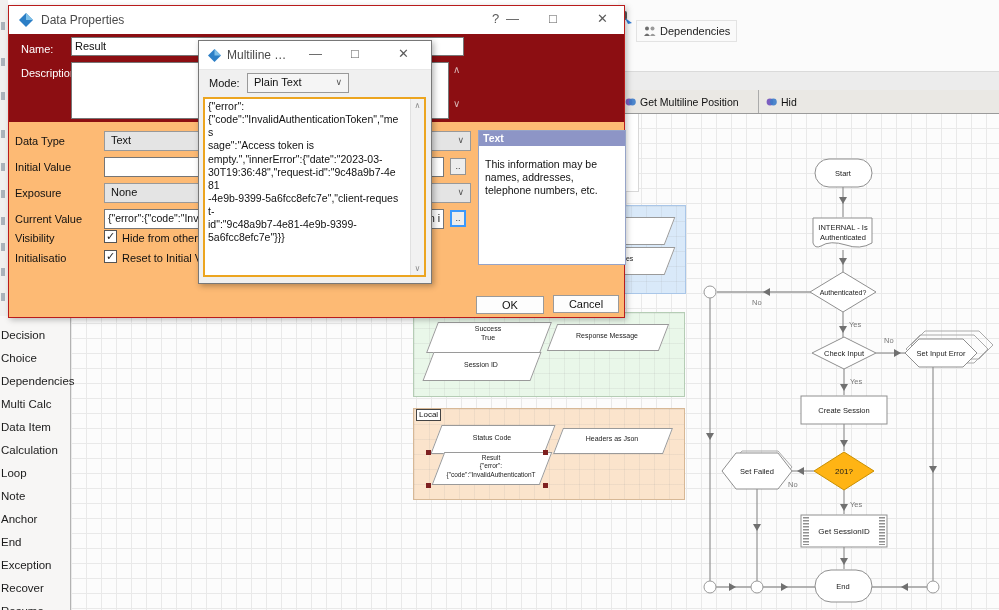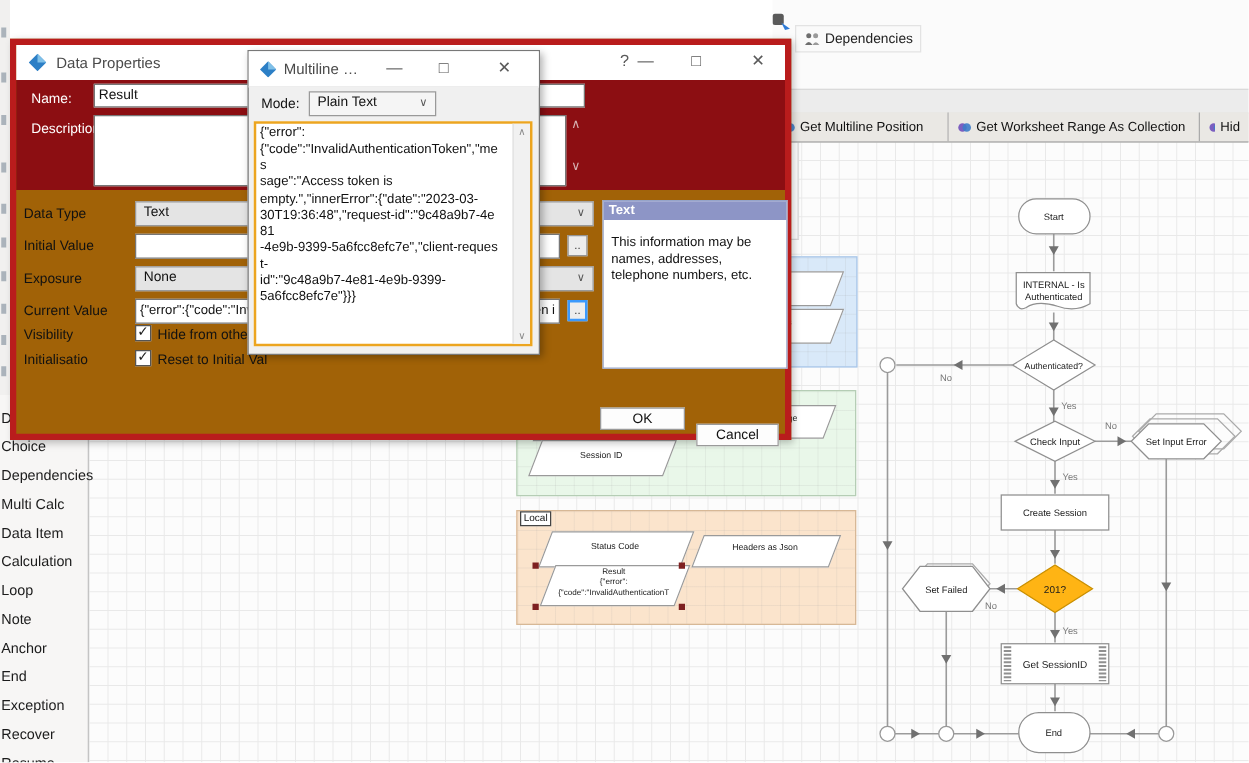--- a/index.html
+++ b/index.html
@@ -36,22 +36,22 @@
   
   #toolbar{left:618px;top:0;width:381px;height:90px;background:#FBFBFB;}
   #toolbar-band{left:618px;top:71px;width:381px;height:19px;background:#ECECEC;border-top:1px solid #DADADA;}
   #dependencies-btn{left:636px;top:20px;height:20px;display:flex;align-items:center;gap:4px;
                     padding:0 6px;border:1px solid #E3E3E3;background:#FAFAFA;font-size:11px;color:#222;}
   #tabbar{left:618px;top:90px;width:381px;height:23px;background:#E6E4E0;border-bottom:1px solid #9A9A9A;
           display:flex;align-items:stretch;}
   .tab{display:flex;align-items:center;gap:4px;padding:0 7px;border-right:1px solid #ABABAB;
        font-size:10.5px;color:#111;background:#EAE8E4;white-space:nowrap;overflow:hidden;}
   
-  #dialog{left:8px;top:5px;width:615px;height:311px;background:#a16207;border:5px solid #b91c1c;
-          box-shadow:2px 2px 6px rgba(0,0,0,.25);margin-top:26px;}
+  #dialog{left:8px;top:5px;width:615px;height:311px;background:#fdba74;border:1px solid #b91c1c;
+          box-shadow:2px 2px 6px rgba(0,0,0,.25);}
   #dialog-titlebar{left:0;top:0;width:615px;height:28px;background:#fff;}
   .win-title{font-size:12px;color:#4A4A4A;}
   .win-glyph{font-size:13px;color:#5A5A5A;line-height:16px;}
   #dialog-banner{left:0;top:28px;width:615px;height:88px;background:#8C0E12;}
   .banner-label{color:#fff;font-size:11px;}
   .field-label{color:#111;font-size:11px;}
   .textbox{background:#fff;border:1px solid #767676;font-size:11px;color:#111;
            padding:2px 3px;box-sizing:border-box;overflow:hidden;white-space:nowrap;}
   .dropdown{background:#E4E4E4;border:1px solid #999;font-size:11px;color:#111;
             padding:2px 6px;box-sizing:border-box;}
@@ -283,27 +283,20 @@
   <div id="toolbar-band" class="abs"></div>
 
   <div id="tabbar" class="abs">
     <div class="tab" style="width:126px;">
       <svg width="11" height="10">
         <circle cx="4" cy="5" r="3.4" fill="#7C5FC0"></circle>
           <circle cx="7.4" cy="5" r="3.4" fill="#3D7CC9" fill-opacity="0.9"></circle>
       </svg>
       <span>Get Multiline Position</span>
     </div>
-    <div class="tab" style="width:186px;">
-      <svg width="11" height="10">
-        <circle cx="4" cy="5" r="3.4" fill="#7C5FC0"></circle>
-          <circle cx="7.4" cy="5" r="3.4" fill="#3D7CC9" fill-opacity="0.9"></circle>
-      </svg>
-      <span>Get Worksheet Range As Collection</span>
-    </div>
     <div class="tab" style="flex:1;border-right:none;">
       <svg width="11" height="10">
         <circle cx="4" cy="5" r="3.4" fill="#7C5FC0"></circle>
           <circle cx="7.4" cy="5" r="3.4" fill="#3D7CC9" fill-opacity="0.9"></circle>
       </svg>
       <span>Hid</span>
     </div>
   </div>
 
   <div id="dialog" class="abs">
@@ -358,21 +351,21 @@
     <span class="abs field-label" style="left:6px;top:246px;">Initialisatio</span>
     <div class="abs checkbox" style="left:95px;top:244px;">✓</div>
     <span class="abs field-label" style="left:113px;top:246px;">Reset to Initial Val</span>
 
     <div id="info-panel" class="abs">
       <div id="info-panel-header">Text</div>
       <div class="info-text" style="margin-top:12px;">This information may be names, addresses, telephone numbers, etc.</div>
     </div>
 
     <div class="abs btn" style="left:467px;top:290px;width:66px;height:16px;line-height:16px;">OK</div>
-    <div class="abs btn" style="left:544px;top:303px;width:64px;height:16px;line-height:16px;text-align:center;">Cancel</div>
+    <div class="abs btn" style="left:544px;top:289px;width:64px;height:16px;line-height:16px;text-align:center;">Cancel</div>
   </div>
 
   <div id="popup" class="abs">
     <div id="popup-titlebar" class="abs">
       <svg class="abs" style="left:9px;top:8px;" width="13" height="13">
         <polygon points="6.5,0 13,6.5 6.5,13 0,6.5" fill="#2C7FC6"></polygon>
         <polygon points="6.5,0 13,6.5 6.5,6.5" fill="#7FC0E8"></polygon>
       </svg>
       <span class="abs win-title" style="left:28px;top:7px;">Multiline …</span>
       <span class="abs win-glyph" style="left:110px;top:5px;">—</span>

